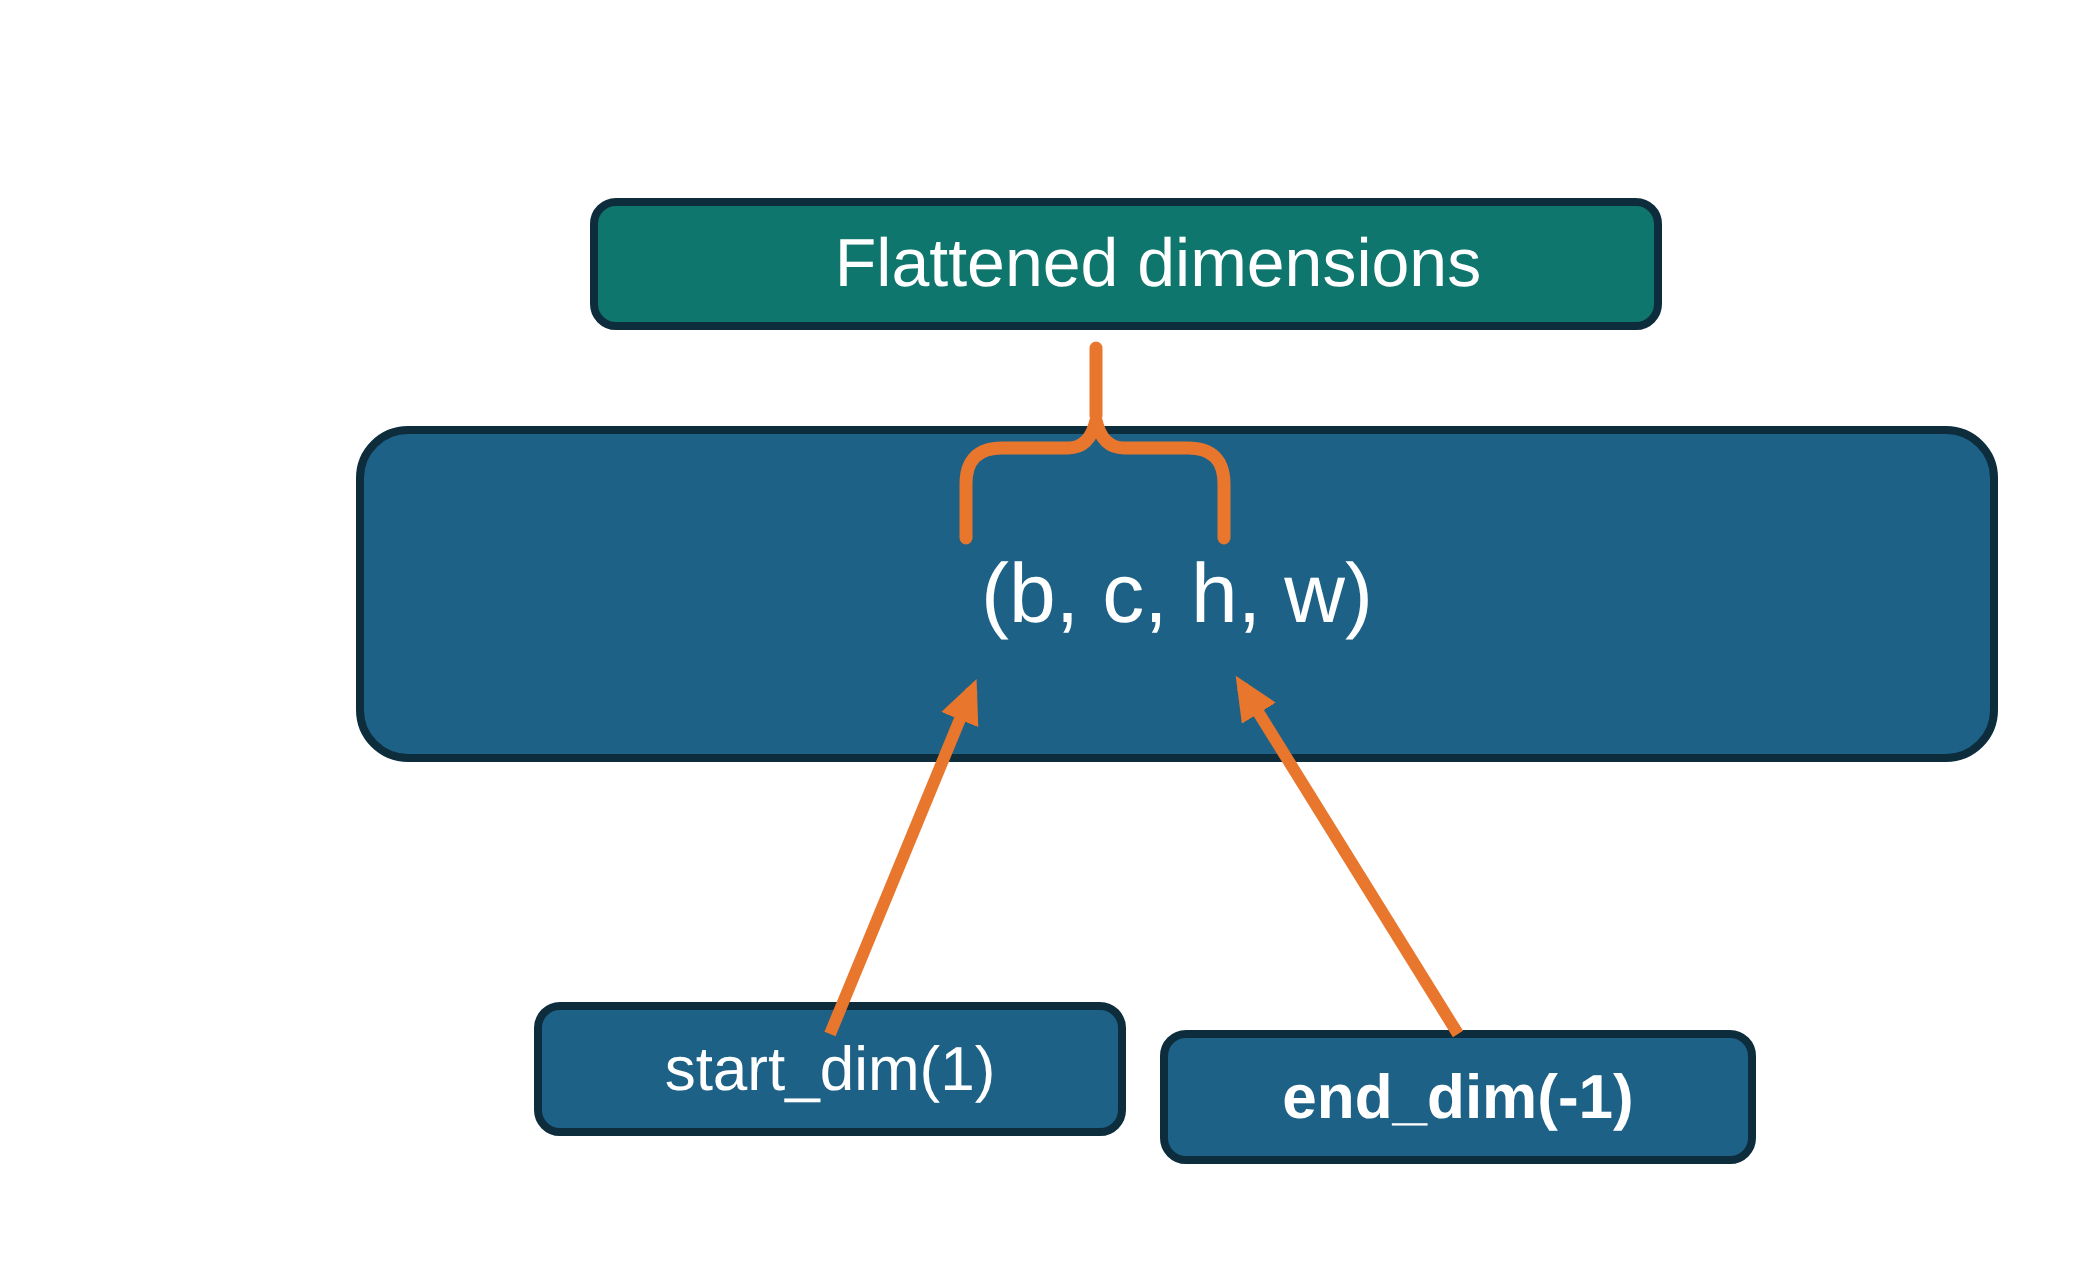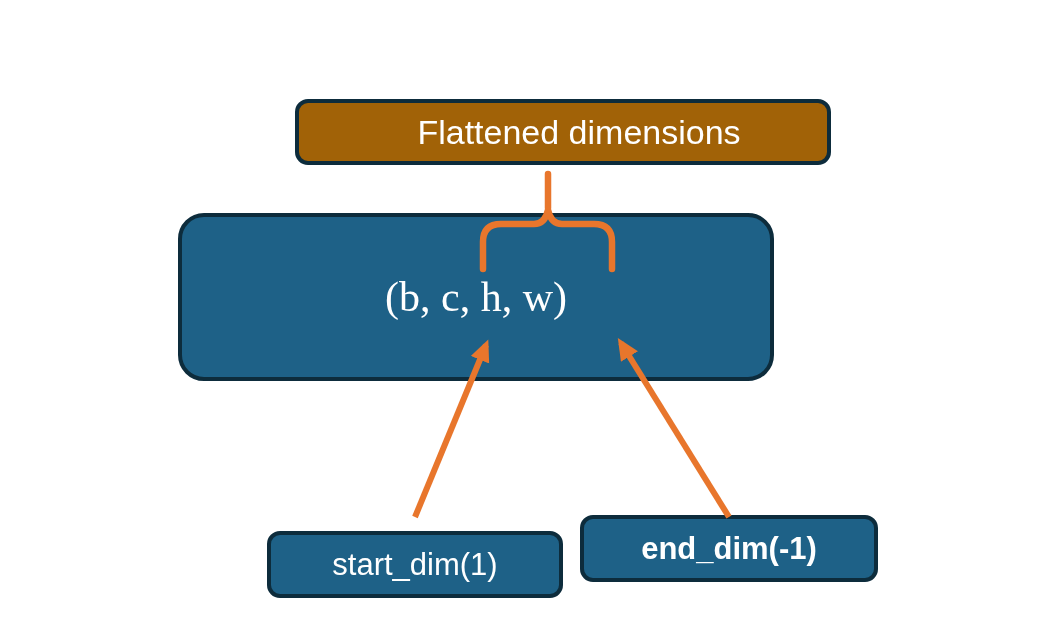--- a/index.html
+++ b/index.html
@@ -28,27 +28,26 @@
     line-height: 1;
   }
   .node-top {
     left: 295px; top: 99px;
     width: 536px; height: 66px;
     border-radius: 13px;
     font-size: 34px;
   }
   .node-big {
     left: 178px; top: 213px;
-    width: 596px; height: 168px;
+    width: 821px; height: 168px;
     border-radius: 26px;
     font-size: 42px;
-    font-family: Liberation Serif, serif;
   }
   .node-start {
-    left: 267px; top: 531px;
+    left: 267px; top: 501px;
     width: 296px; height: 67px;
     border-radius: 13px;
     font-size: 31px;
   }
   .node-end {
     left: 580px; top: 515px;
     width: 298px; height: 67px;
     border-radius: 13px;
     font-size: 31px;
     font-weight: bold;
@@ -59,21 +58,21 @@
     width: 1038px;
     height: 632px;
     pointer-events: none;
   }
 </style>
 </head>
 <body>
 
 <div class="canvas">
 
-  <div class="node node-top" style="background: #a16207; border-color: rgb(13, 44, 60); color: rgb(255, 255, 255); padding-left: 32px;">
+  <div class="node node-top" style="background: #0f766e; border-color: rgb(13, 44, 60); color: rgb(255, 255, 255); padding-left: 32px;">
     <span>Flattened dimensions</span>
   </div>
 
   <div class="node node-big" style="background: rgb(30, 97, 135); border-color: rgb(13, 44, 60); color: rgb(255, 255, 255);">
     <span>(b, c, h, w)</span>
   </div>
 
   <div class="node node-start" style="background: rgb(30, 97, 135); border-color: rgb(13, 44, 60); color: rgb(255, 255, 255);">
     <span>start_dim(1)</span>
   </div>

